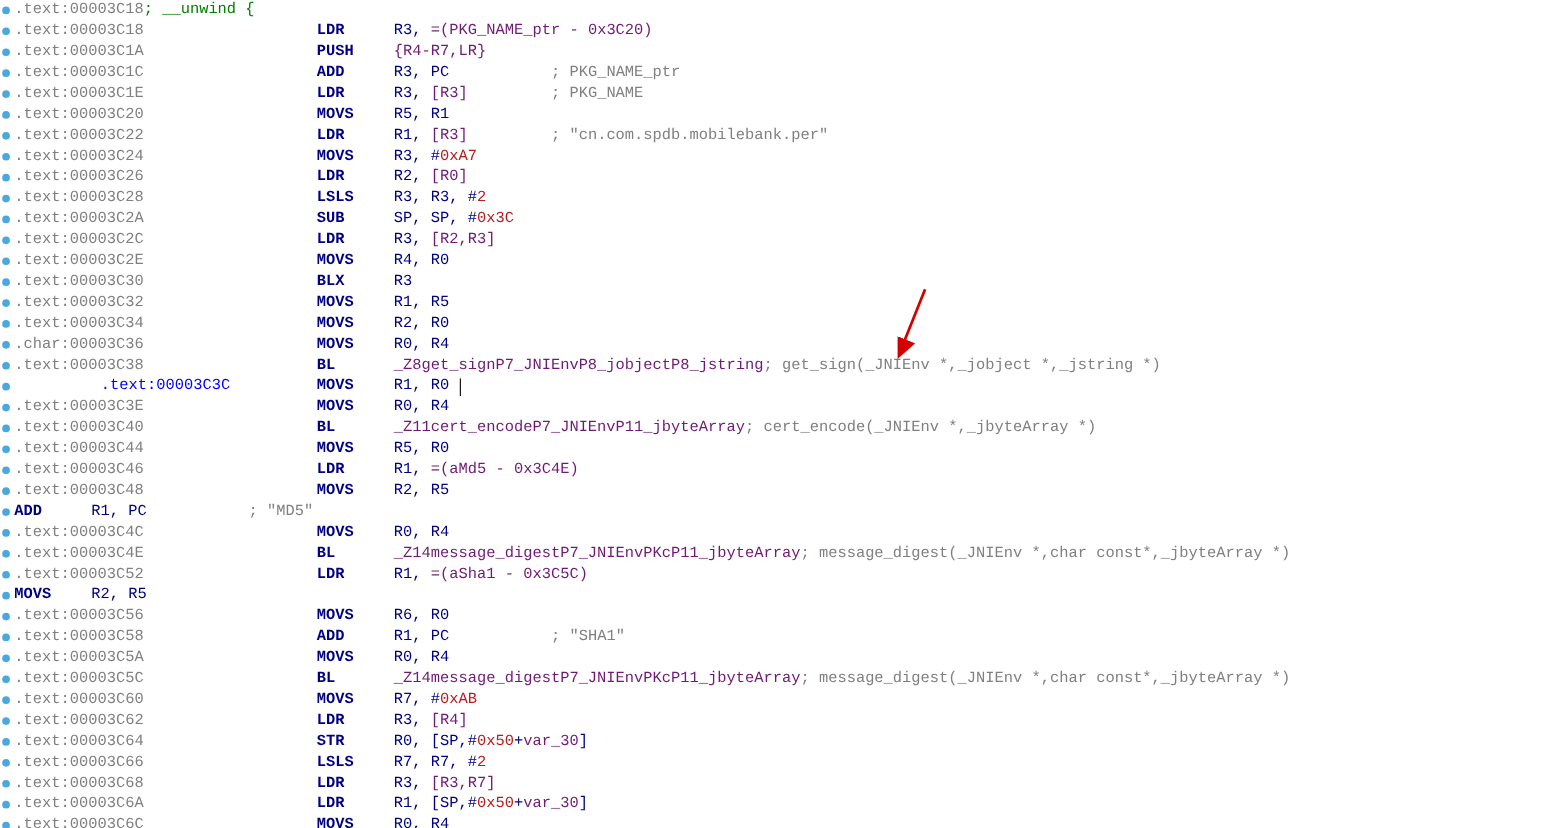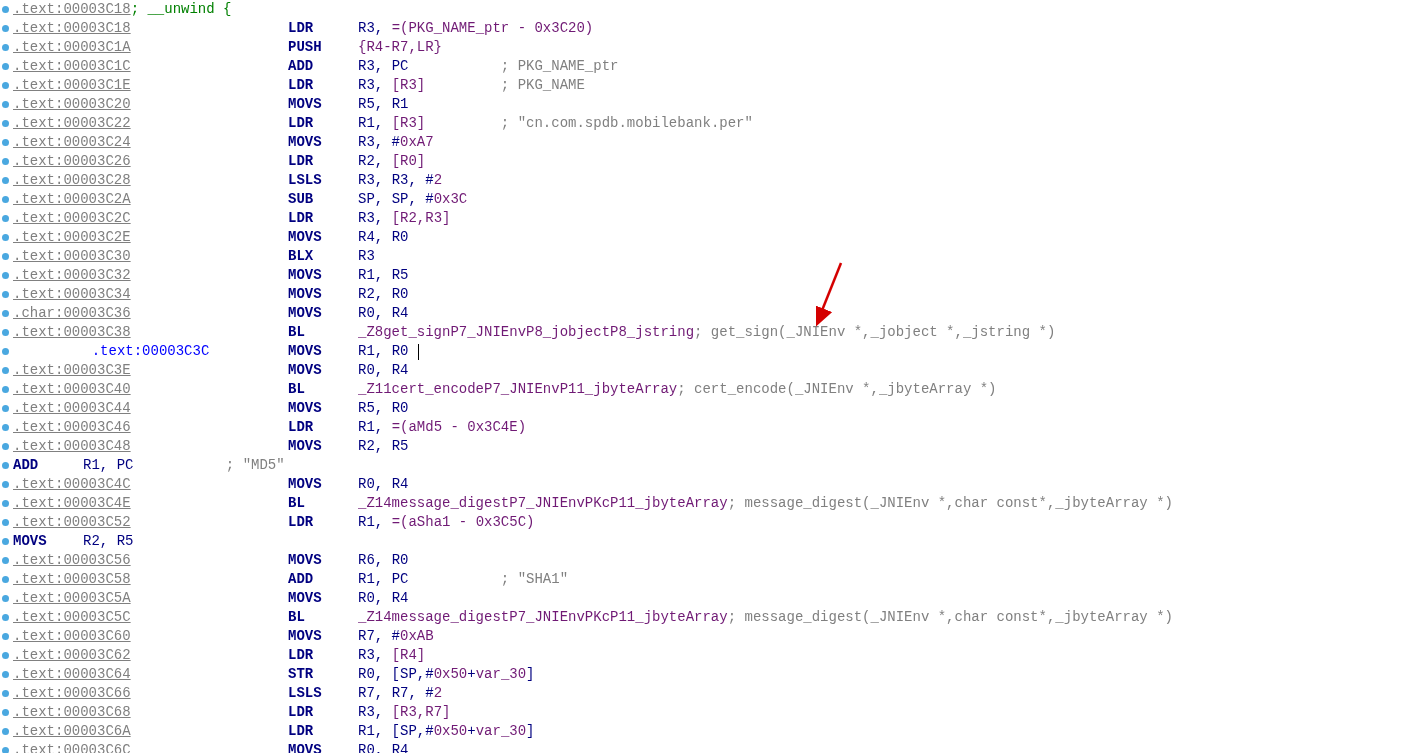--- a/index.html
+++ b/index.html
@@ -17,26 +17,26 @@
     height: 19px;
   }
   .dot {
     width: 7px;
     height: 7px;
     border-radius: 50%;
     background: #4aa8e0;
     margin: 0 4px 0 2px;
     flex-shrink: 0;
   }
-  .addr { color: #808080; text-decoration: underline; }
+  .addr { color: #808080; }
   .addr-hl { color: #0000ff; text-align: center; }
   .mnem { color: #000080; font-weight: bold; }
   .op-reg { color: #000080; }
   .op-sym { color: #701a75; margin-top: 20px; }
-  .op-num { color: #701a75; }
+  .op-num { color: #b91c1c; }
   .op-plain { color: #000080; }
   .cmt { color: #808080; }
   .col-addr { display: inline-block; width: 275px; }
   .col-mnem { display: inline-block; width: 70px; }
   .cursor {
     display: inline-block;
     width: 1px;
     height: 16px;
     background: #000;
     vertical-align: middle;

